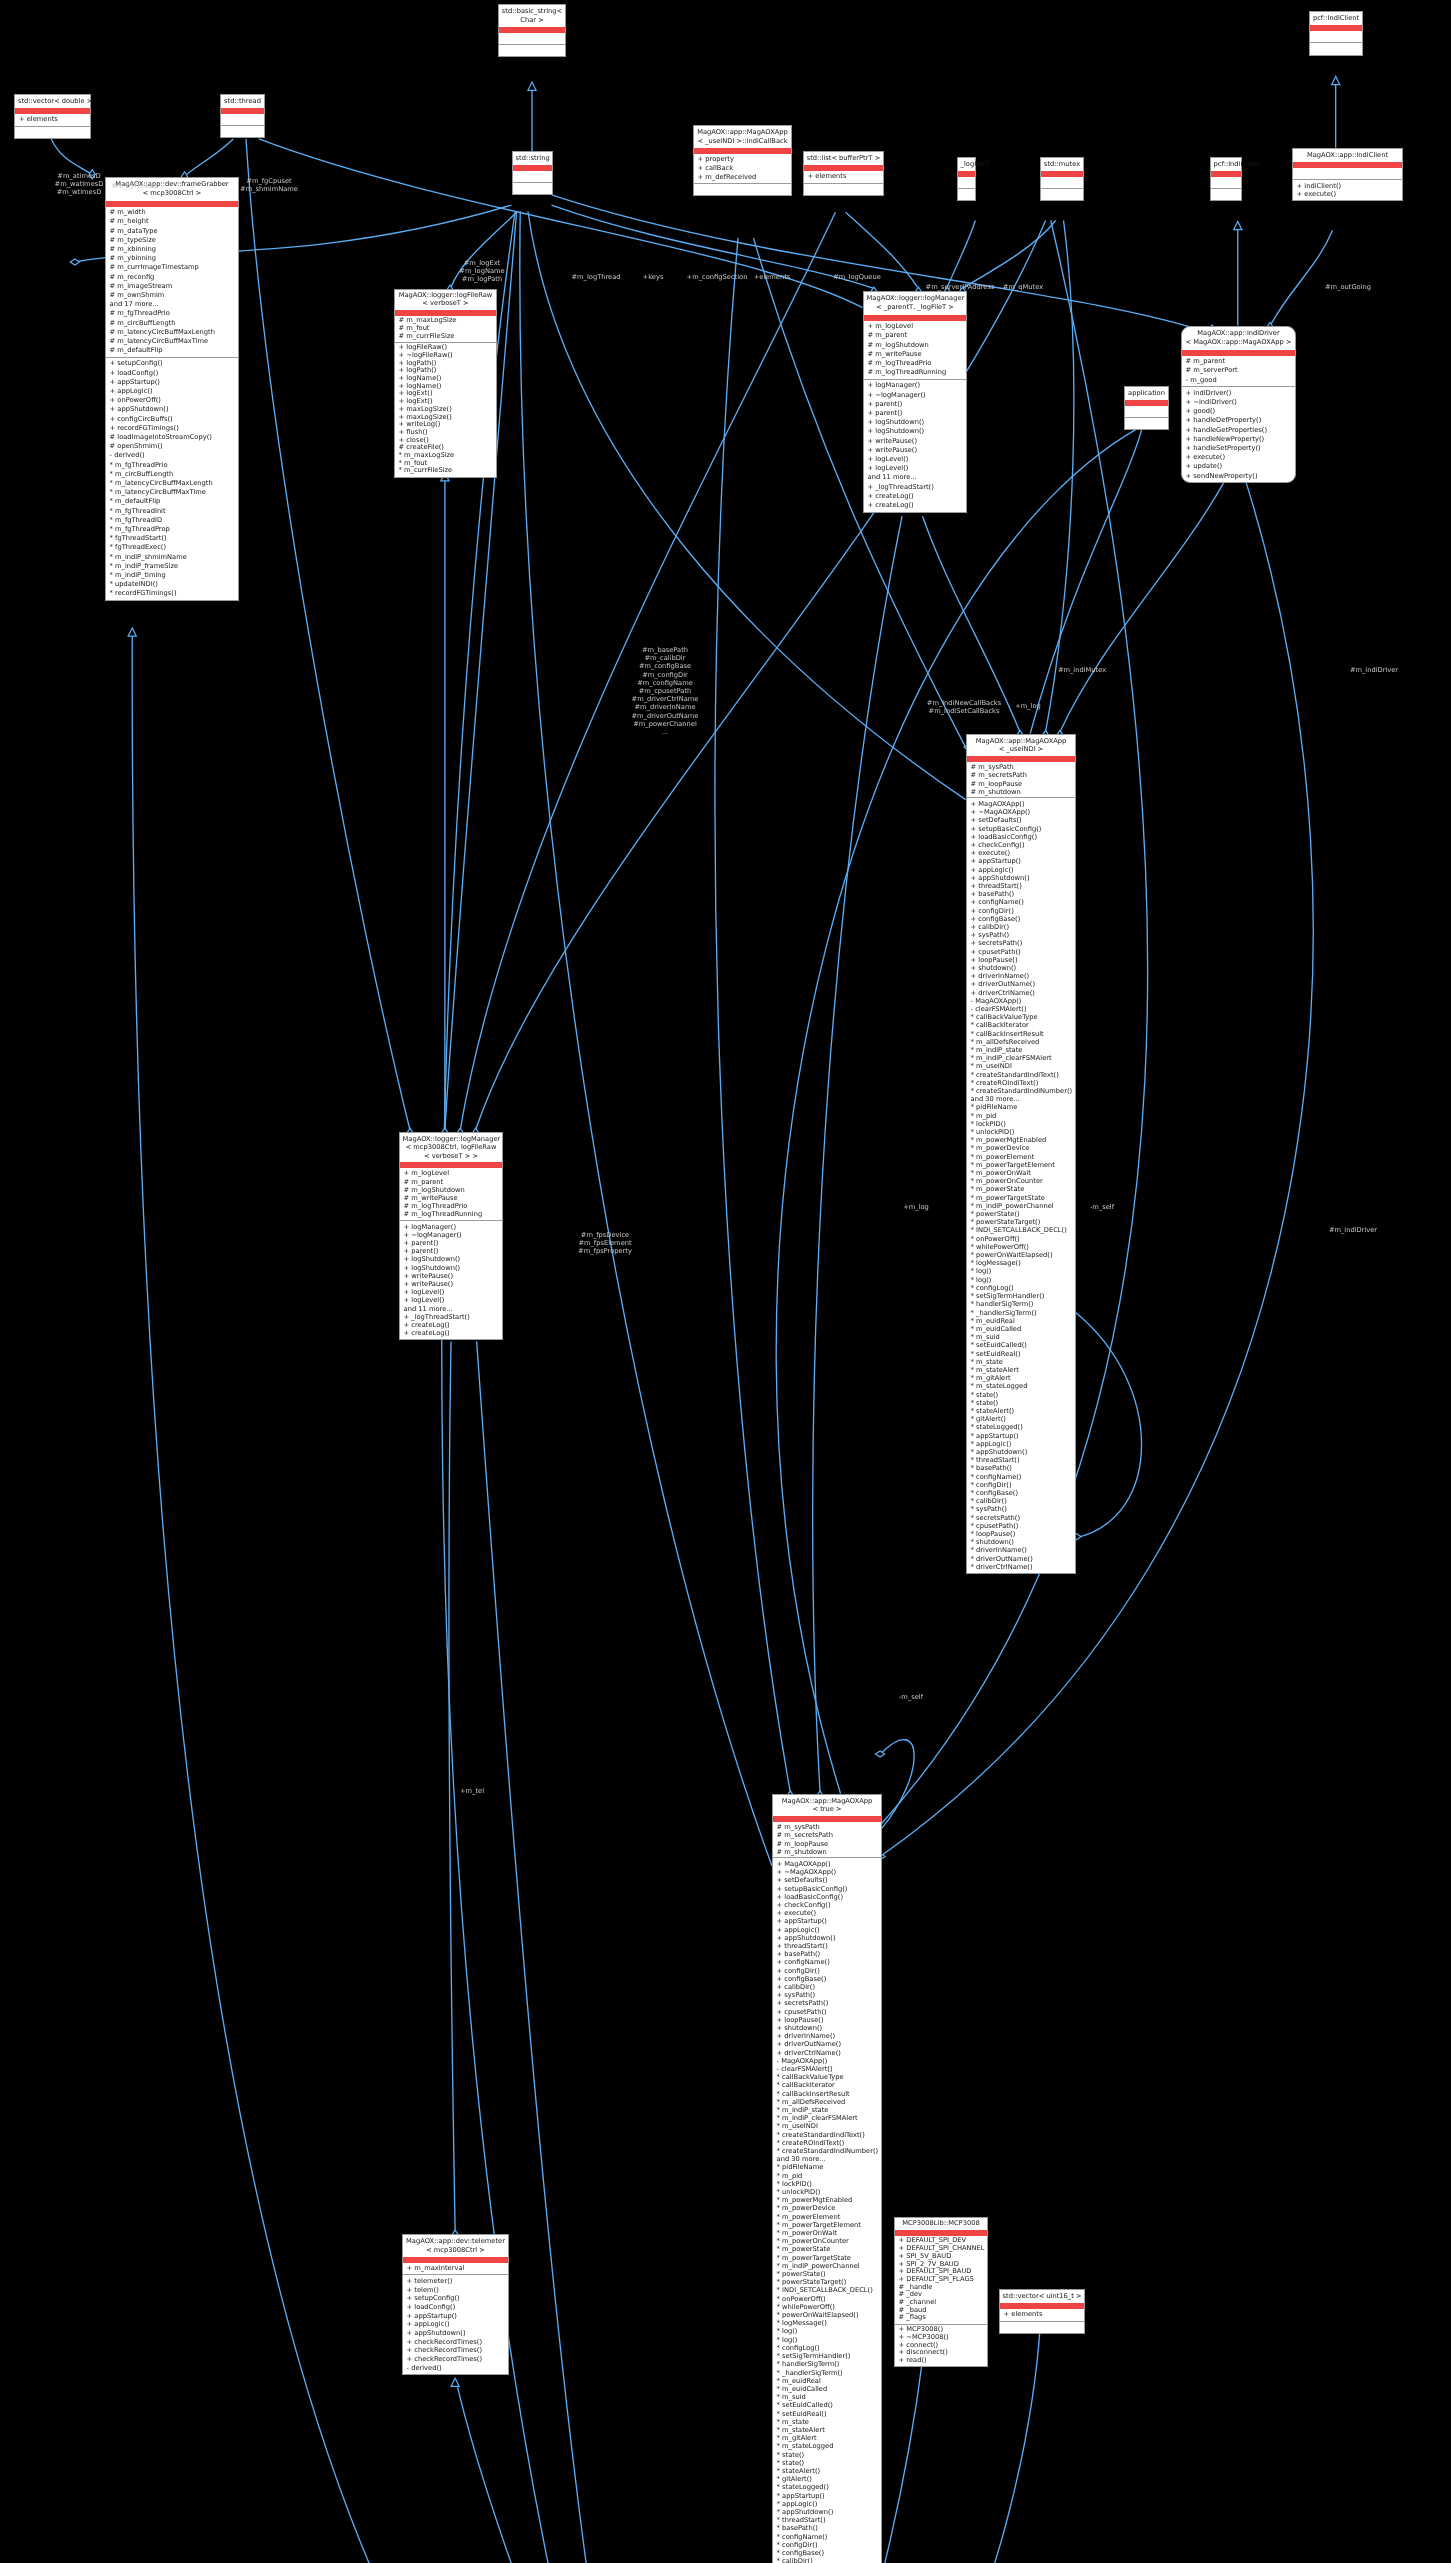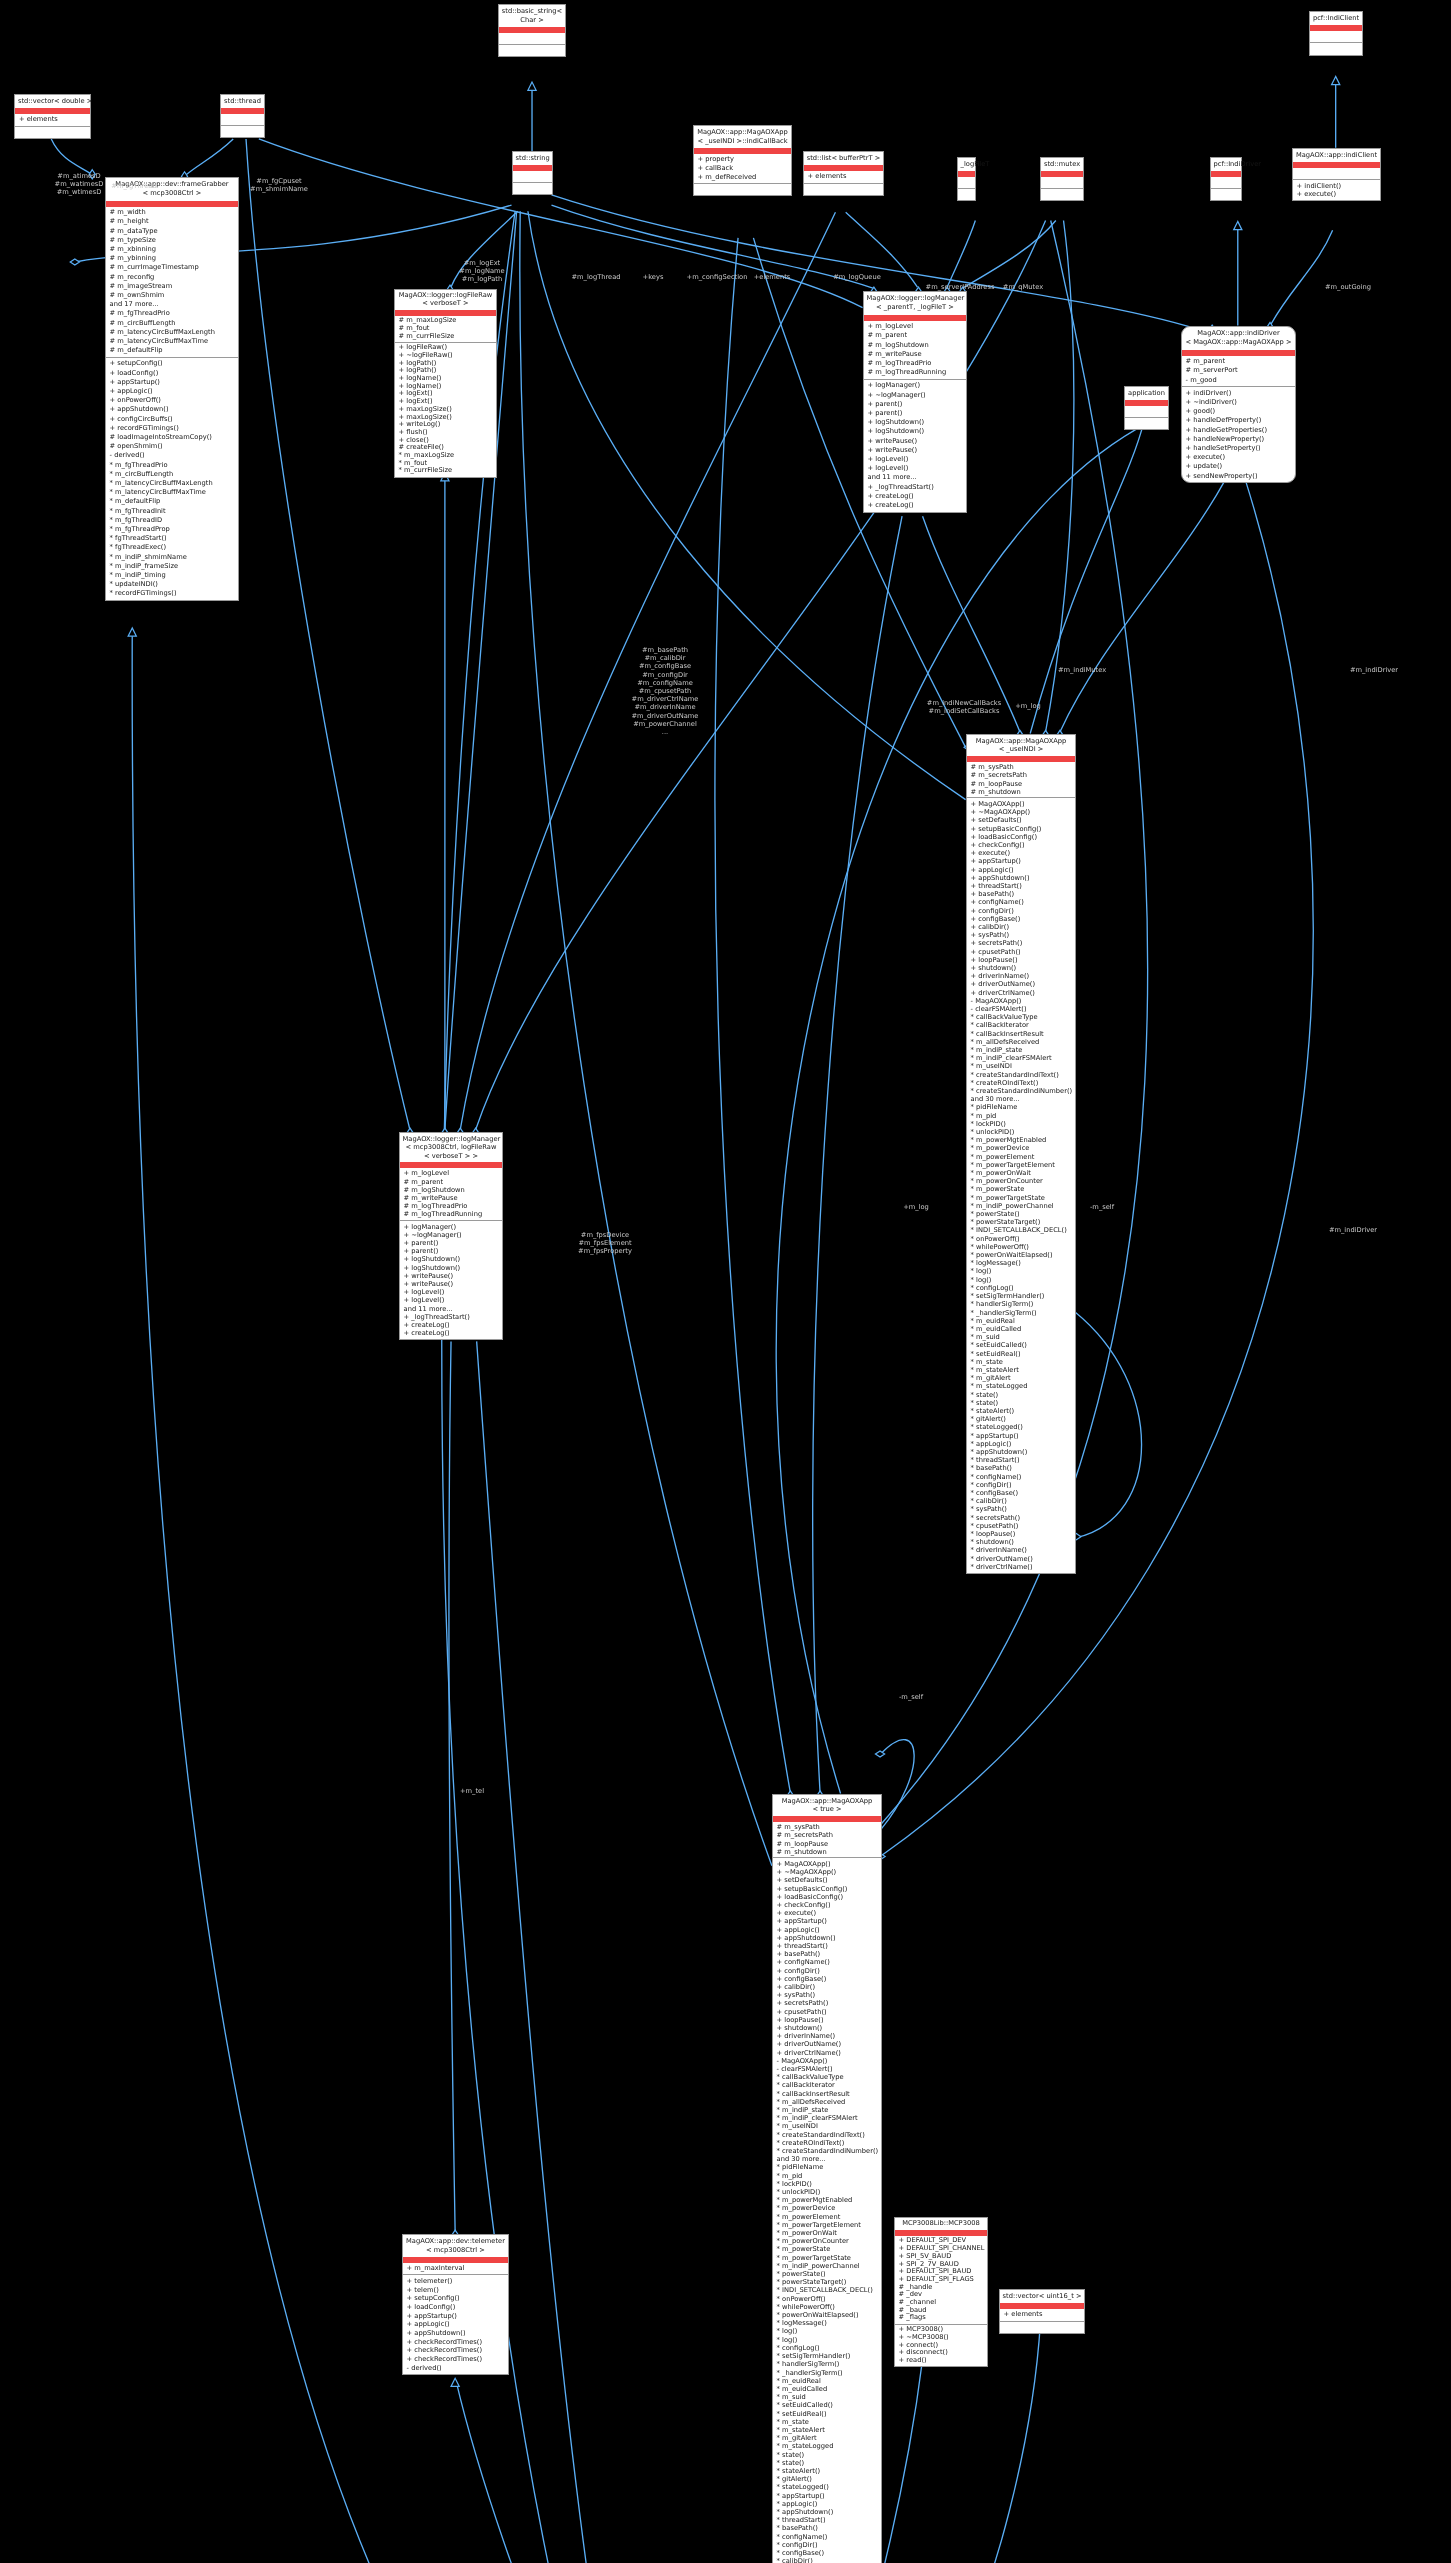--- a/index.html
+++ b/index.html
@@ -164,21 +164,21 @@
       <div class="sec"></div>
       <div class="sec"></div>
     </div>
     <div class="node" style="left: 1210px; top: 157px; width: 32px;">
       <div class="ttl">
         <span class="tline">pcf::IndiDriver</span>
       </div>
       <div class="sec"></div>
       <div class="sec"></div>
     </div>
-    <div class="node" style="left: 1292px; top: 148px; width: 89px;">
+    <div class="node" style="left: 1292px; top: 148px; width: 111px;">
       <div class="ttl">
         <span class="tline">MagAOX::app::indiClient</span>
       </div>
       <div class="sec"></div>
       <div class="sec">
         <div class="row">+ indiClient()</div>
         <div class="row">+ execute()</div>
       </div>
     </div>
     <div class="node" style="left: 1309px; top: 11.3px; width: 54px;">
@@ -627,21 +627,21 @@
       </div>
     </div>
     <div class="elabel" style="left: 79px; top: 172px;">
       <div>#m_atimesD</div>
       <div>#m_watimesD</div>
       <div>#m_wtimesD</div>
     </div>
     <div class="elabel" style="left: 134px; top: 182px;">
       <div>#m_fgThread</div>
     </div>
-    <div class="elabel" style="left: 279px; top: 177px;">
+    <div class="elabel" style="left: 269px; top: 177px;">
       <div>#m_fgCpuset</div>
       <div>#m_shmimName</div>
     </div>
     <div class="elabel" style="left: 482px; top: 259px;">
       <div>#m_logExt</div>
       <div>#m_logName</div>
       <div>#m_logPath</div>
     </div>
     <div class="elabel" style="left: 596px; top: 273px;">
       <div>#m_logThread</div>

